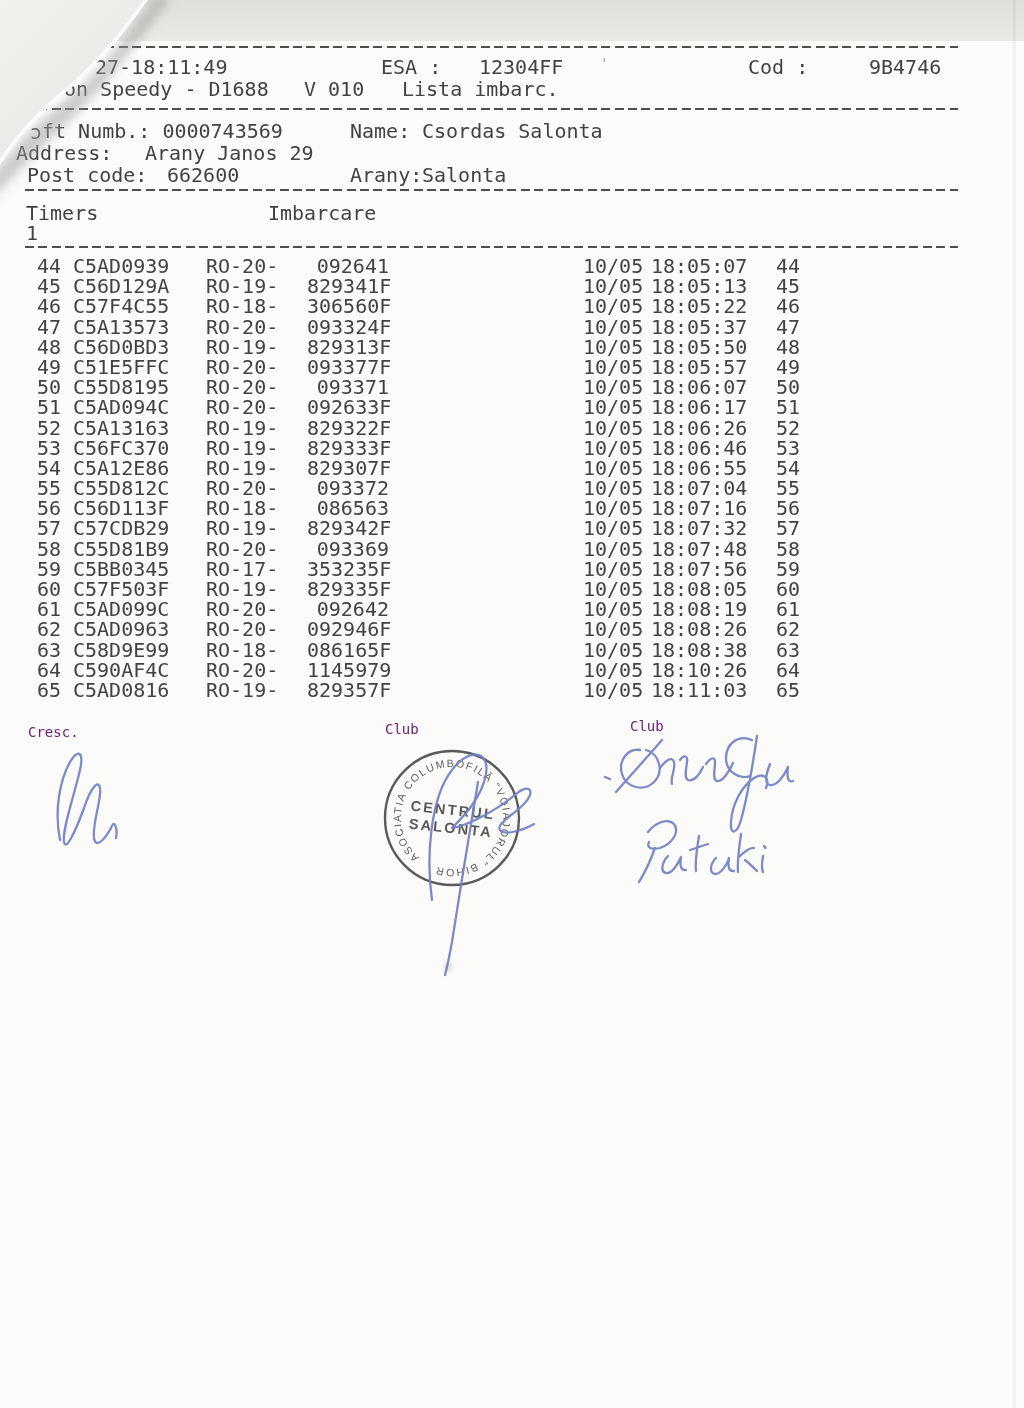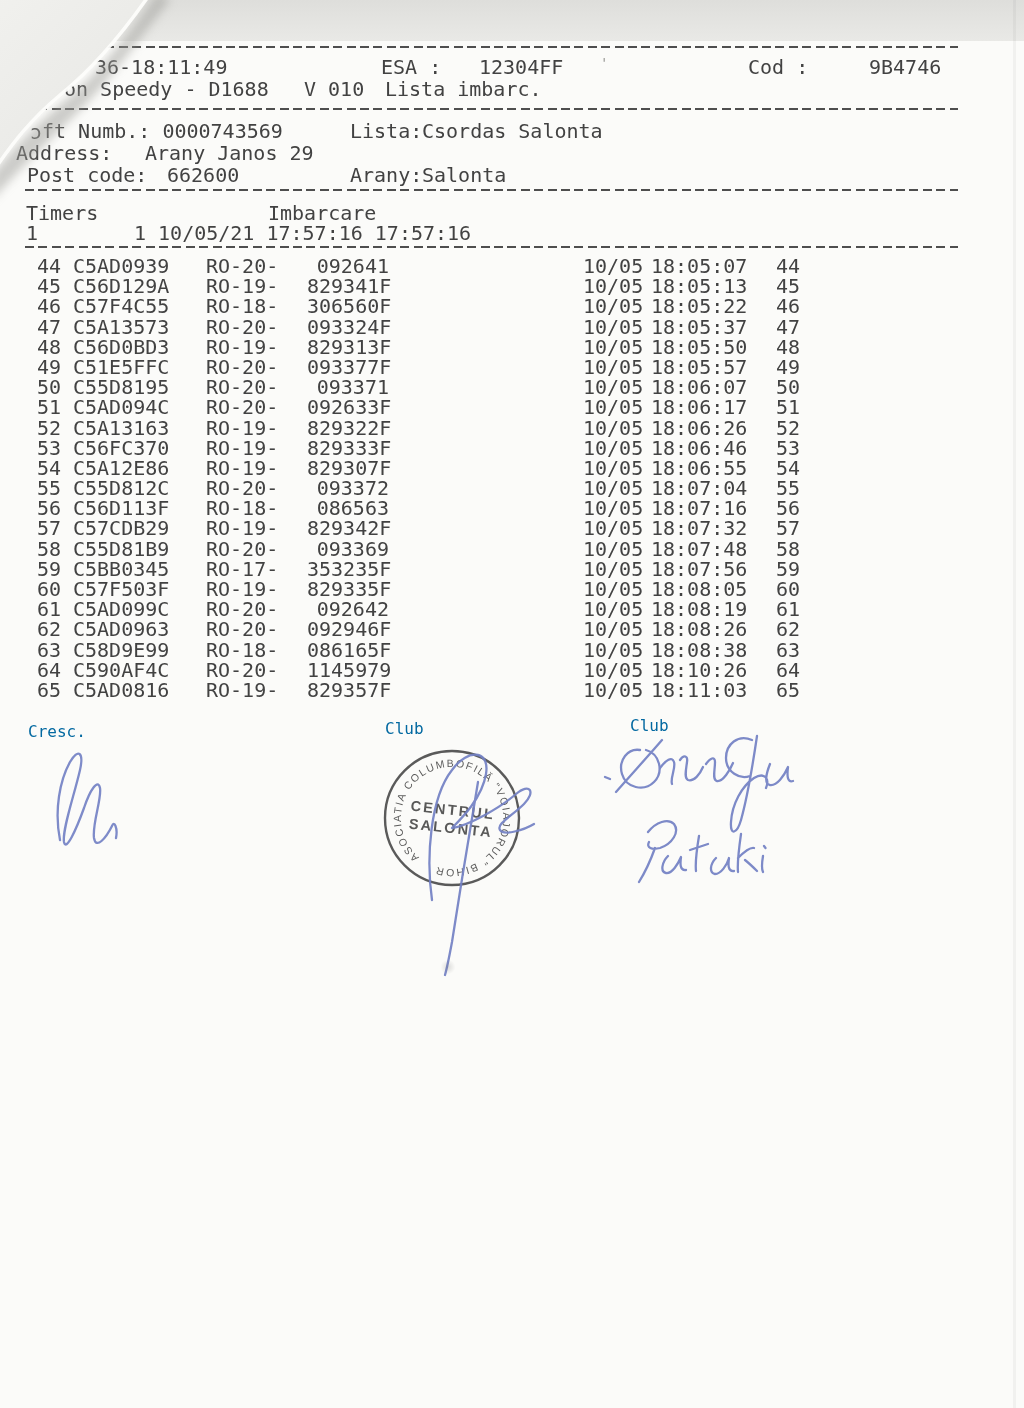--- a/index.html
+++ b/index.html
@@ -22,66 +22,65 @@
   .tbl{position:absolute;top:256px;left:25px;width:775px;}
   .trow{display:grid;grid-template-columns:36px 134px 112px 82px 194px 68px 112px 37px;
     height:20.2px;font-size:20px;line-height:20px;white-space:pre;}
   .c{display:block;}
   .c.no{text-align:right;}
   .c.ring{padding-left:12px;}
   .c.country{padding-left:11px;}
   .c.band{text-align:right;}
   .c.seq{text-align:right;}
   
-  .flabel{position:absolute;font-size:16px;line-height:20px;white-space:pre;color:#0369a1;}
+  .flabel{position:absolute;font-size:14px;line-height:20px;white-space:pre;color:#701a75;}
   .svgabs{position:absolute;}
   .smudge{position:absolute;left:440px;top:960px;width:16px;height:14px;border-radius:50%;
     background:radial-gradient(circle,rgba(110,110,110,.22),rgba(110,110,110,0) 70%);}
 </style>
 </head>
 <body>
 
 <div class="sheet">
 
   <div class="scanbar"></div>
   <div class="page-edge-right"></div>
 
   <div class="dash d1"></div>
   <div class="dash d2"></div>
   <div class="dash d3"></div>
   <div class="dash d4"></div>
 
-  <span class="t" style="left:95px;top:57px">36-18:11:49</span>
+  <span class="t" style="left:95px;top:57px">27-18:11:49</span>
   <span class="t" style="left:381px;top:57px">ESA :</span>
   <span class="t" style="left:479px;top:57px">12304FF</span>
   <span class="t faint" style="left:600px;top:53px">'</span>
   <span class="t" style="left:748px;top:57px">Cod :</span>
   <span class="t" style="left:869px;top:57px">9B4746</span>
 
   <span class="t" style="left:64px;top:79px">on Speedy - D1688</span>
   <span class="t" style="left:304px;top:79px">V 010</span>
-  <span class="t" style="left:385px;top:79px">Lista imbarc.</span>
+  <span class="t" style="left:402px;top:79px">Lista imbarc.</span>
 
   <span class="t partial" style="left:30px;top:122px">ɔ</span>
   <span class="t" style="left:42px;top:121px">ft Numb.: 0000743569</span>
-  <span class="t" style="left:350px;top:121px">Lista:</span>
+  <span class="t" style="left:350px;top:121px">Name:</span>
   <span class="t" style="left:422px;top:121px">Csordas Salonta</span>
 
   <span class="t" style="left:16px;top:143px">Address:</span>
   <span class="t" style="left:145px;top:143px">Arany Janos 29</span>
 
   <span class="t" style="left:27px;top:165px">Post code:</span>
   <span class="t" style="left:167px;top:165px">662600</span>
   <span class="t" style="left:350px;top:165px">Arany:</span>
   <span class="t" style="left:422px;top:165px">Salonta</span>
 
   <span class="t" style="left:26px;top:203px">Timers</span>
   <span class="t" style="left:268px;top:203px">Imbarcare</span>
   <span class="t" style="left:26px;top:223px">1</span>
-  <span class="t" style="left:134px;top:223px">1 10/05/21 17:57:16 17:57:16</span>
 
   <div class="tbl">
     <div>
         <div class="trow">
       <span class="c no">44</span>
       <span class="c ring">C5AD0939</span>
       <span class="c country">RO-20-</span>
       <span class="c band">092641</span>
       <span class="c spacer"></span>
       <span class="c date">10/05</span>

